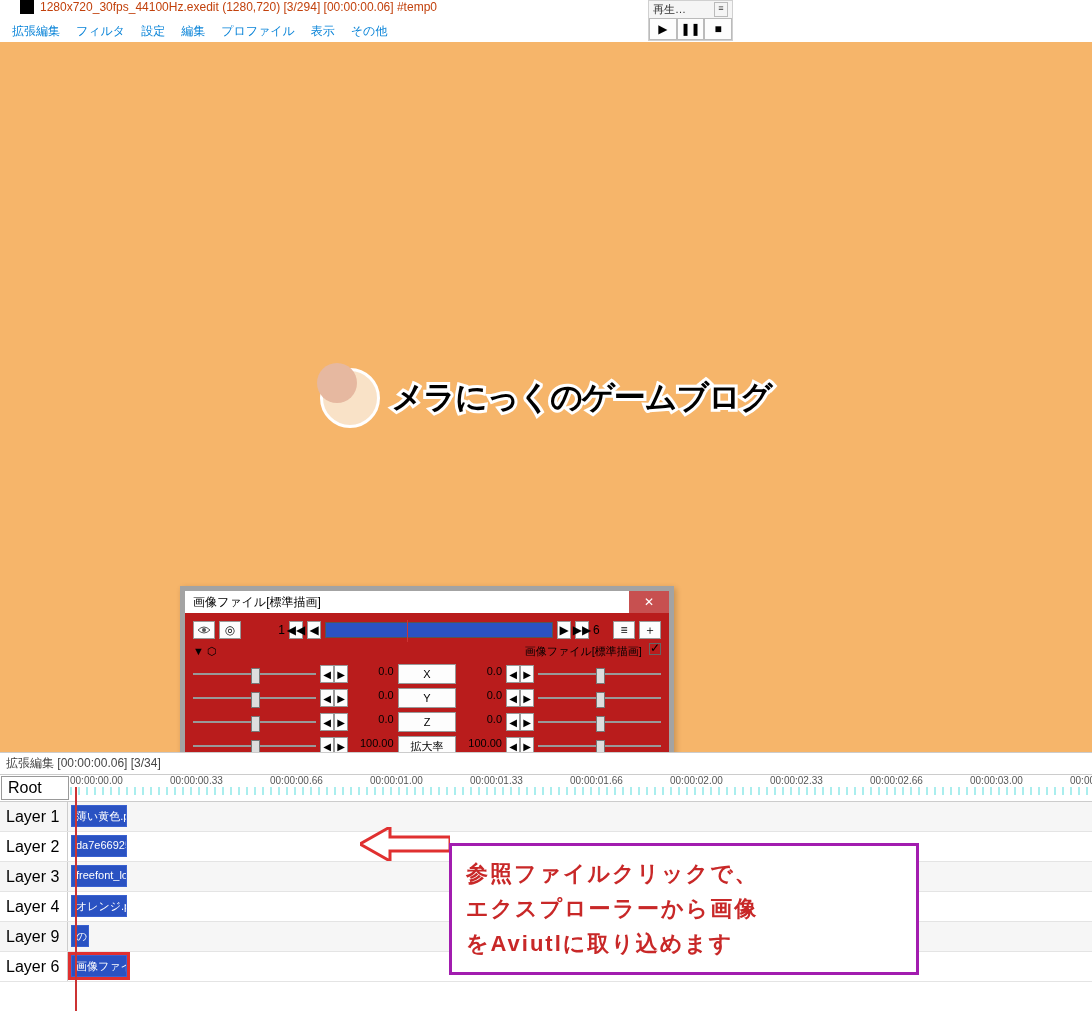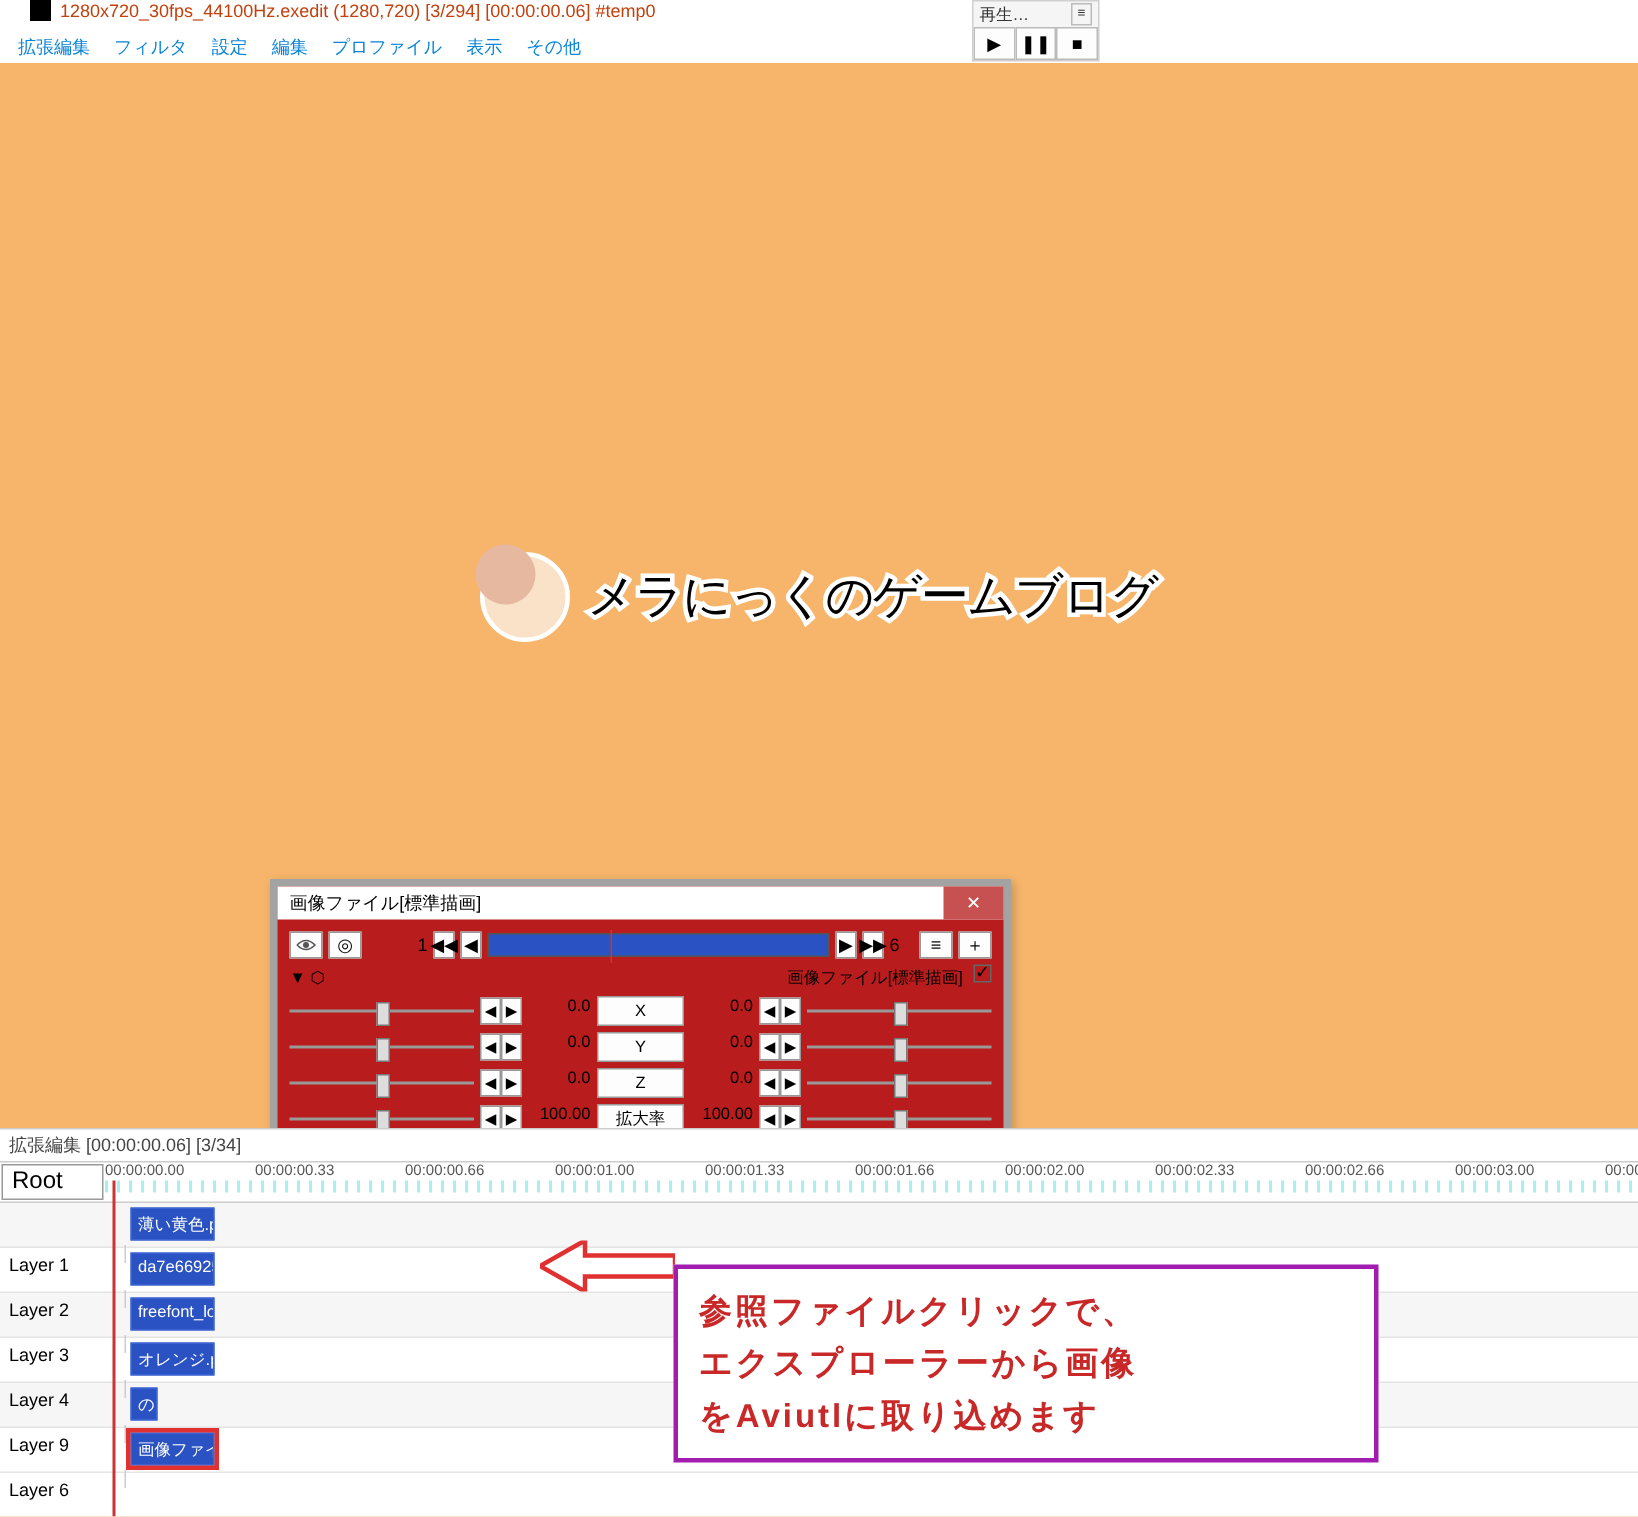--- a/index.html
+++ b/index.html
@@ -15,21 +15,21 @@
   .play-float { position: absolute; left: 648px; top: 0; width: 85px; border: 1px solid #d0d0d0; background: #f5f5f5; }
   .play-float .pf-title { font-size: 11px; color: #333; padding: 1px 4px; display:flex; justify-content:space-between; }
   .pf-btns { display: flex; }
   .pf-btn { flex:1; height:22px; border:1px solid #bbb; background:#fdfdfd; display:flex; align-items:center; justify-content:center; font-size:12px; cursor:pointer; }
 
   
   .canvas { width: 1092px; height: 712px; background: #f6b56a; position: relative; }
   .logo { position:absolute; left:50%; top:50%; transform:translate(-50%,-50%); width:480px; text-align:center; }
   .logo .face { display:inline-block; vertical-align:middle; width:60px; height:60px; border-radius:50%; background:#f9e2c7; border:3px solid #fff; position:relative; margin-right:8px; }
   .logo .face::after{content:"";position:absolute;left:-6px;top:-8px;width:40px;height:40px;border-radius:50%;background:#e6b8a0;}
-  .logo .txt { display:inline-block; vertical-align:middle; font-size:32px; font-weight:400; color:#000; -webkit-text-stroke:6px #fff; paint-order:stroke fill; text-shadow:0 2px 0 #fff; letter-spacing:-1px; }
+  .logo .txt { display:inline-block; vertical-align:middle; font-size:32px; font-weight:700; color:#000; -webkit-text-stroke:6px #fff; paint-order:stroke fill; text-shadow:0 2px 0 #fff; letter-spacing:-1px; }
 
   
   .dlg { position:absolute; left:180px; top:586px; width:494px; background:#b91c1c; border:5px solid #a3a3a3; box-shadow:2px 2px 6px rgba(0,0,0,.2); }
   .dlg-title { background:#fff; height:22px; display:flex; align-items:center; justify-content:space-between; padding:0 0 0 8px; font-size:12px; }
   .dlg-close { width:40px; height:22px; background:#c75050; color:#fff; display:flex; align-items:center; justify-content:center; cursor:pointer; }
   .dlg-body { padding:6px 8px 10px; }
   .framebar { display:flex; align-items:center; gap:4px; margin:2px 0 4px; }
   .smbtn { width:22px; height:18px; border:1px solid #999; background:#fdfdfd; display:flex; align-items:center; justify-content:center; font-size:12px; cursor:pointer; }
   .smbtn.narrow{width:14px;}
   .frame-track { flex:1; height:16px; background:#2a52c2; border:1px solid #555; position:relative; }
@@ -56,21 +56,21 @@
   .timeline { position:absolute; left:0; top:752px; right:0; bottom:0; background:#fff; border-top:1px solid #ccc; }
   .tl-title{font-size:12px;padding:2px 6px;color:#444;}
   .tl-head{display:flex;border-top:1px solid #ccc;border-bottom:1px solid #ccc;}
   .tl-root{width:68px;border-right:1px solid #ccc;padding:2px 6px;font-size:16px;border:1px solid #999;margin:1px;cursor:pointer;}
   .tl-ruler{flex:1;position:relative;height:22px;font-size:10px;color:#555;white-space:nowrap;}
   .tl-ruler .ticks{position:absolute;left:0;top:12px;right:0;height:8px;background:repeating-linear-gradient(90deg,#aee 0,#aee 2px,transparent 2px,transparent 8px);}
   .tl-ruler .t{position:absolute;top:0;}
   .tl-rows{}
   .tl-row{display:flex;height:30px;border-bottom:1px solid #e4e4e4;}
   .tl-row:nth-child(odd){background:#f6f6f6;}
-  .tl-label{width:84px;border-right:1px solid #ccc;padding:6px 6px;font-size:12px;margin-top:28px;}
+  .tl-label{width:68px;border-right:1px solid #ccc;padding:6px 6px;font-size:16px;}
   .tl-track{flex:1;position:relative;}
   .clip{position:absolute;left:3px;top:3px;height:22px;background:#2a52c2;border:1px solid #3a62d2;color:#fff;font-size:11px;padding:3px 4px;white-space:nowrap;overflow:hidden;cursor:pointer;}
   .clip.hl{outline:3px solid #e03030;}
   .tl-cursor{position:absolute;left:75px;top:34px;bottom:0;width:2px;background:#cc3333;}
 
   
   .arrow { position:absolute; left:360px; top:827px; }
   .arrow svg{width:90px;height:34px;}
   .anno-box{position:absolute;left:449px;top:843px;width:470px;border:3px solid #a21caf;padding:10px 14px;background:#fff;}
   .anno-box div{color:#c82828;font-size:22px;font-weight:800;letter-spacing:2px;line-height:1.6;}

